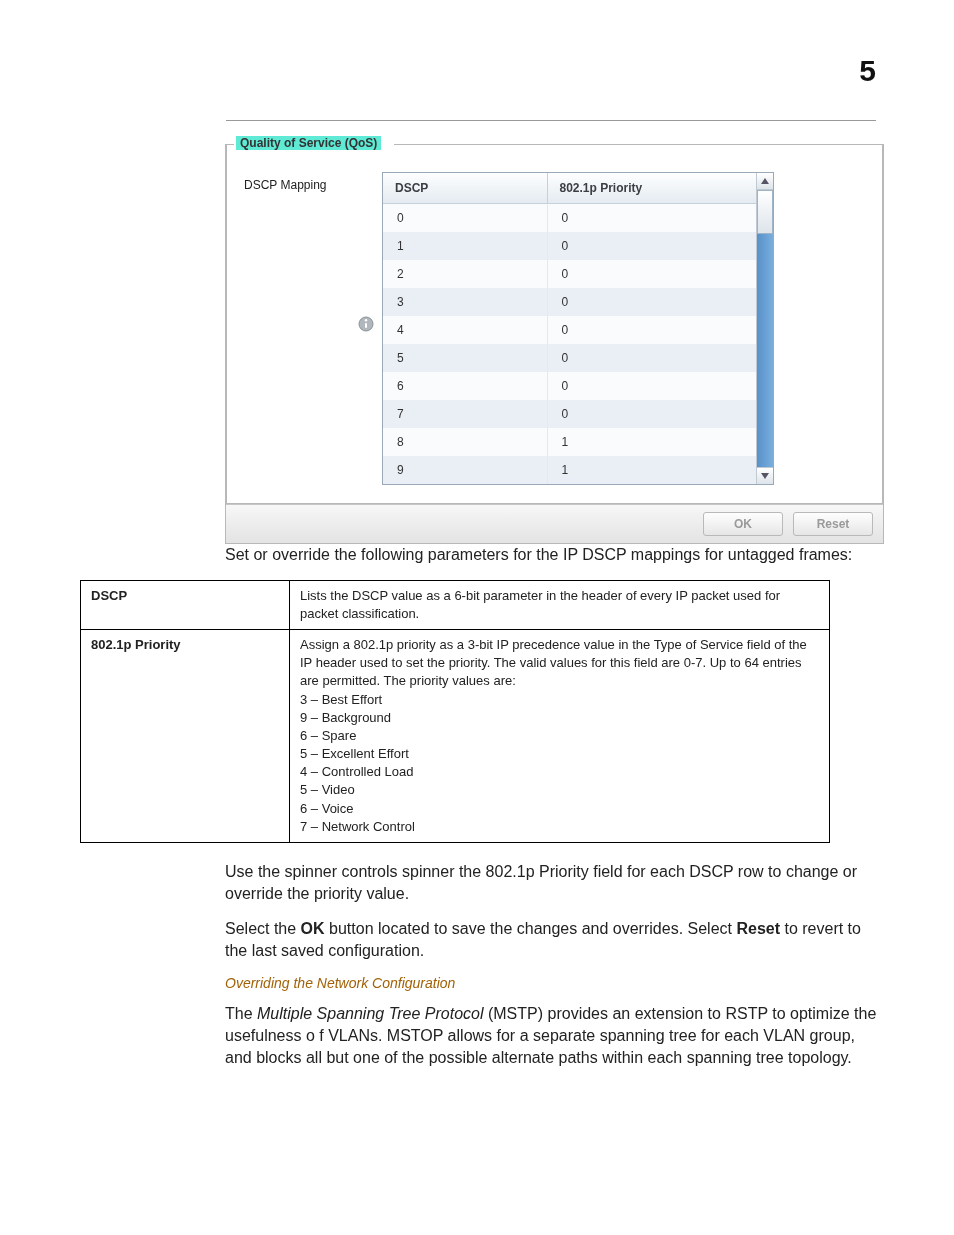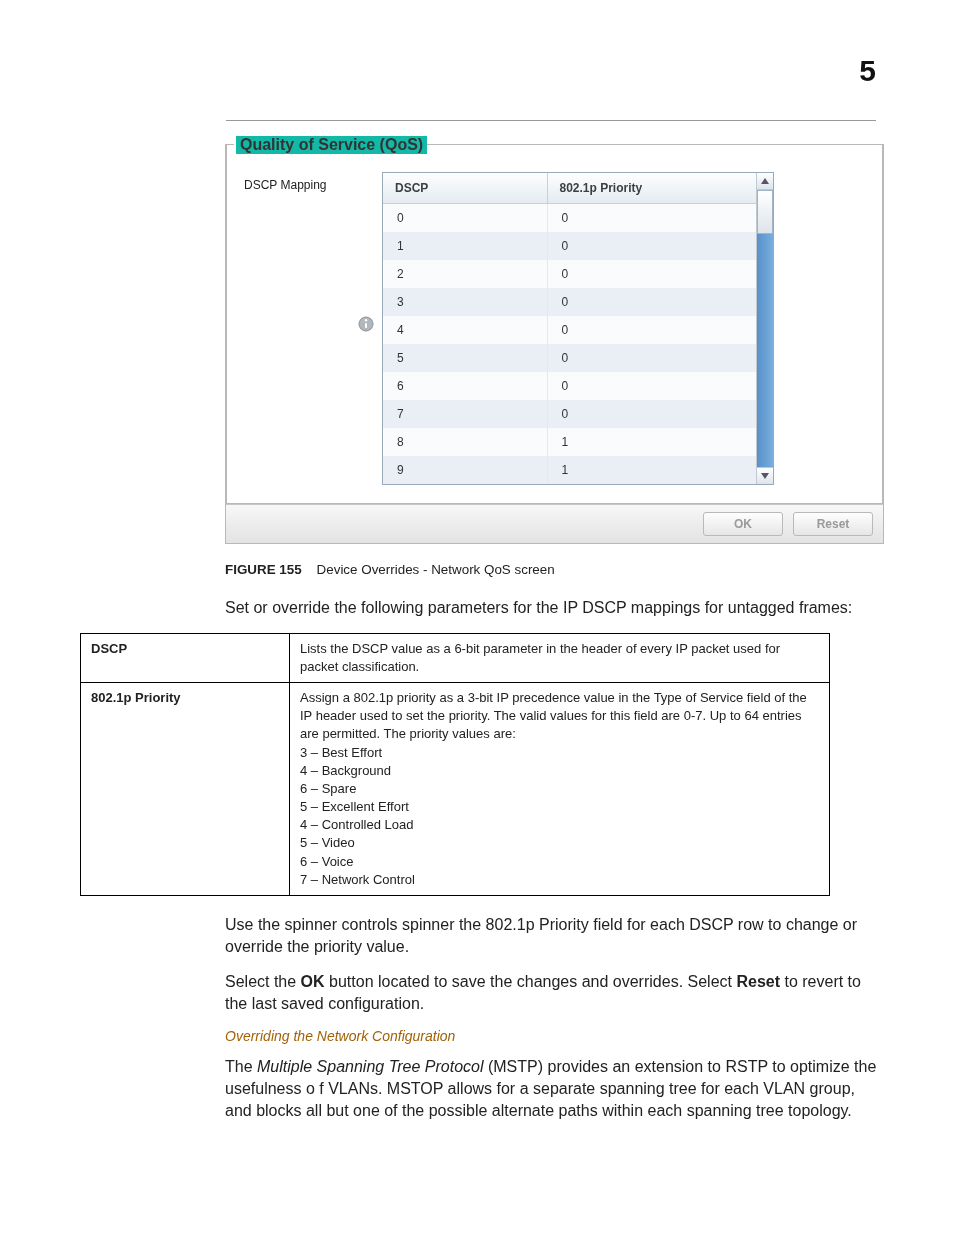--- a/index.html
+++ b/index.html
@@ -49,23 +49,23 @@
     position: relative;
     padding: 14px 14px 18px 14px;
     background: #fff;
     border-bottom: 1px solid #b8b8b8;
   }
   .fieldset-legend {
     position: absolute;
     top: -8px;
     left: 10px;
     font-family: Tahoma, Arial, sans-serif;
-    font-size: 16px;
-    font-weight: bold;
-    background: #14b8a6;
+    font-size: 12px;
+    font-weight: bold;
+    background: #5eead4;
     padding: 0 4px;
     color: #333;
   }
   .fieldset-line-left {
     position: absolute;
     top: 0;
     left: 0;
     width: 8px;
     height: 1px;
     background: #b8b8b8;
@@ -360,41 +360,36 @@
           </div>
         </div>
       </div>
 
       <div class="button-bar">
         <div class="btn">OK</div>
         <div class="btn">Reset</div>
       </div>
     </div>
 
-    <p class="figure-caption">
-      <span class="fignum">FIGURE 155</span>
-      <span>&nbsp;&nbsp;</span>
-      <span>Device Overrides - Network QoS screen</span>
-    </p>
 
     <p class="body-para">Set or override the following parameters for the IP DSCP mappings for untagged frames:</p>
 
     <table class="def-table">
       <tbody>
           <tr>
         <td class="term">DSCP</td>
         <td>Lists the DSCP value as a 6-bit parameter in the header of every IP packet used for packet classification.</td>
       </tr>
       <tr>
         <td class="term">802.1p Priority</td>
         <td>
           <div>Assign a 802.1p priority as a 3-bit IP precedence value in the Type of Service field of the IP header used to set the priority. The valid values for this field are 0-7. Up to 64 entries are permitted. The priority values are:</div>
           <ul class="def-list">
             <li>3 – Best Effort</li>
-            <li>4 – Background</li>
+            <li>9 – Background</li>
             <li>6 – Spare</li>
             <li>5 – Excellent Effort</li>
             <li>4 – Controlled Load</li>
             <li>5 – Video</li>
             <li>6 – Voice</li>
             <li>7 – Network Control</li>
           </ul>
         </td>
       </tr>
     </tbody>

